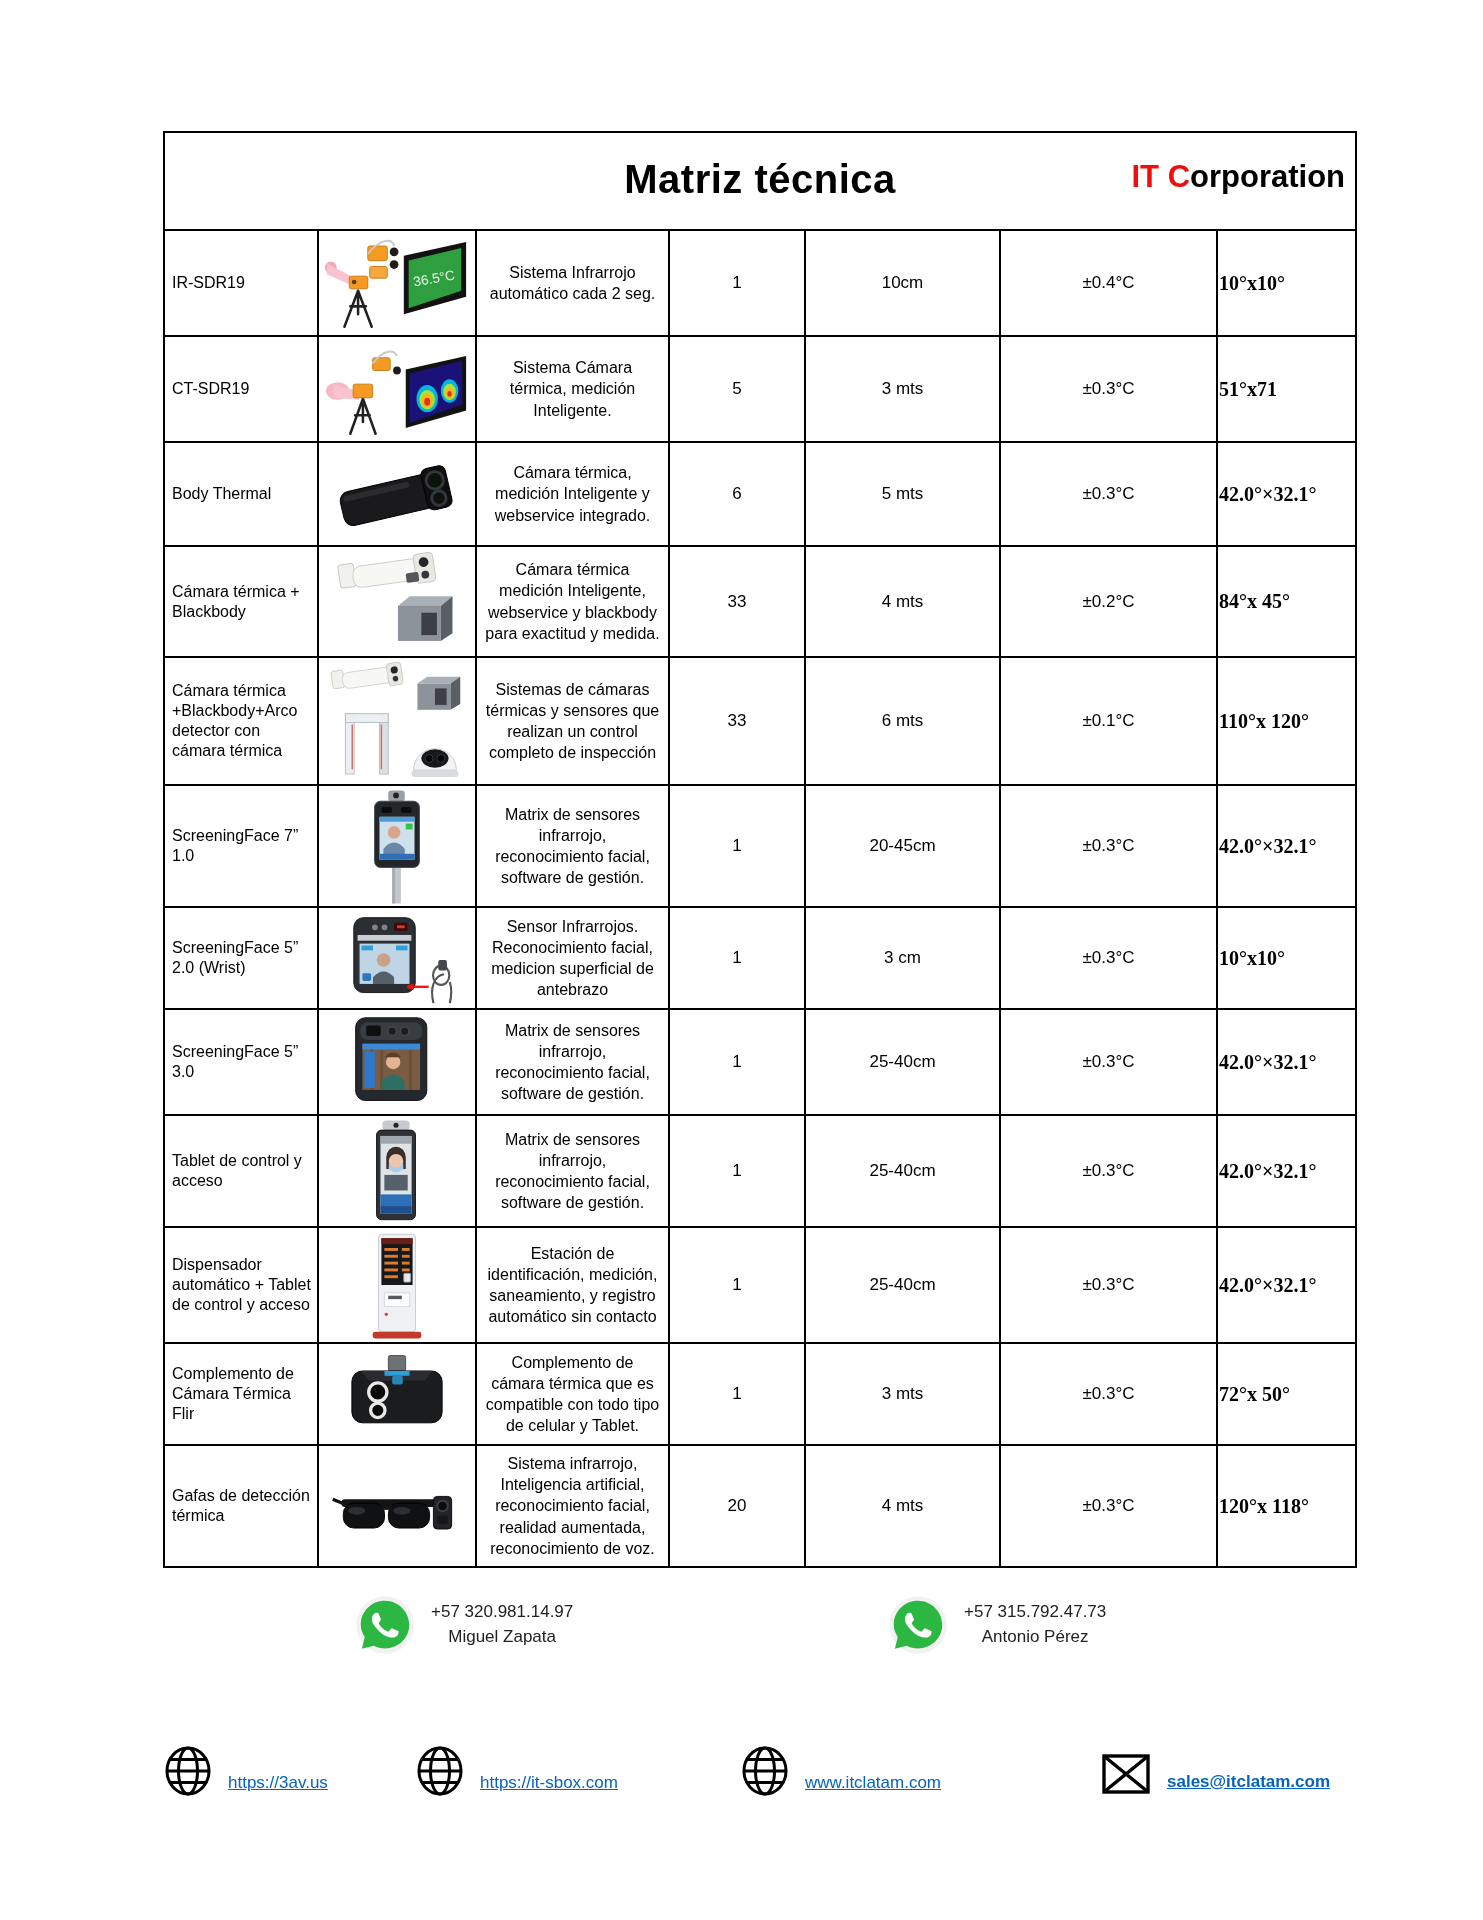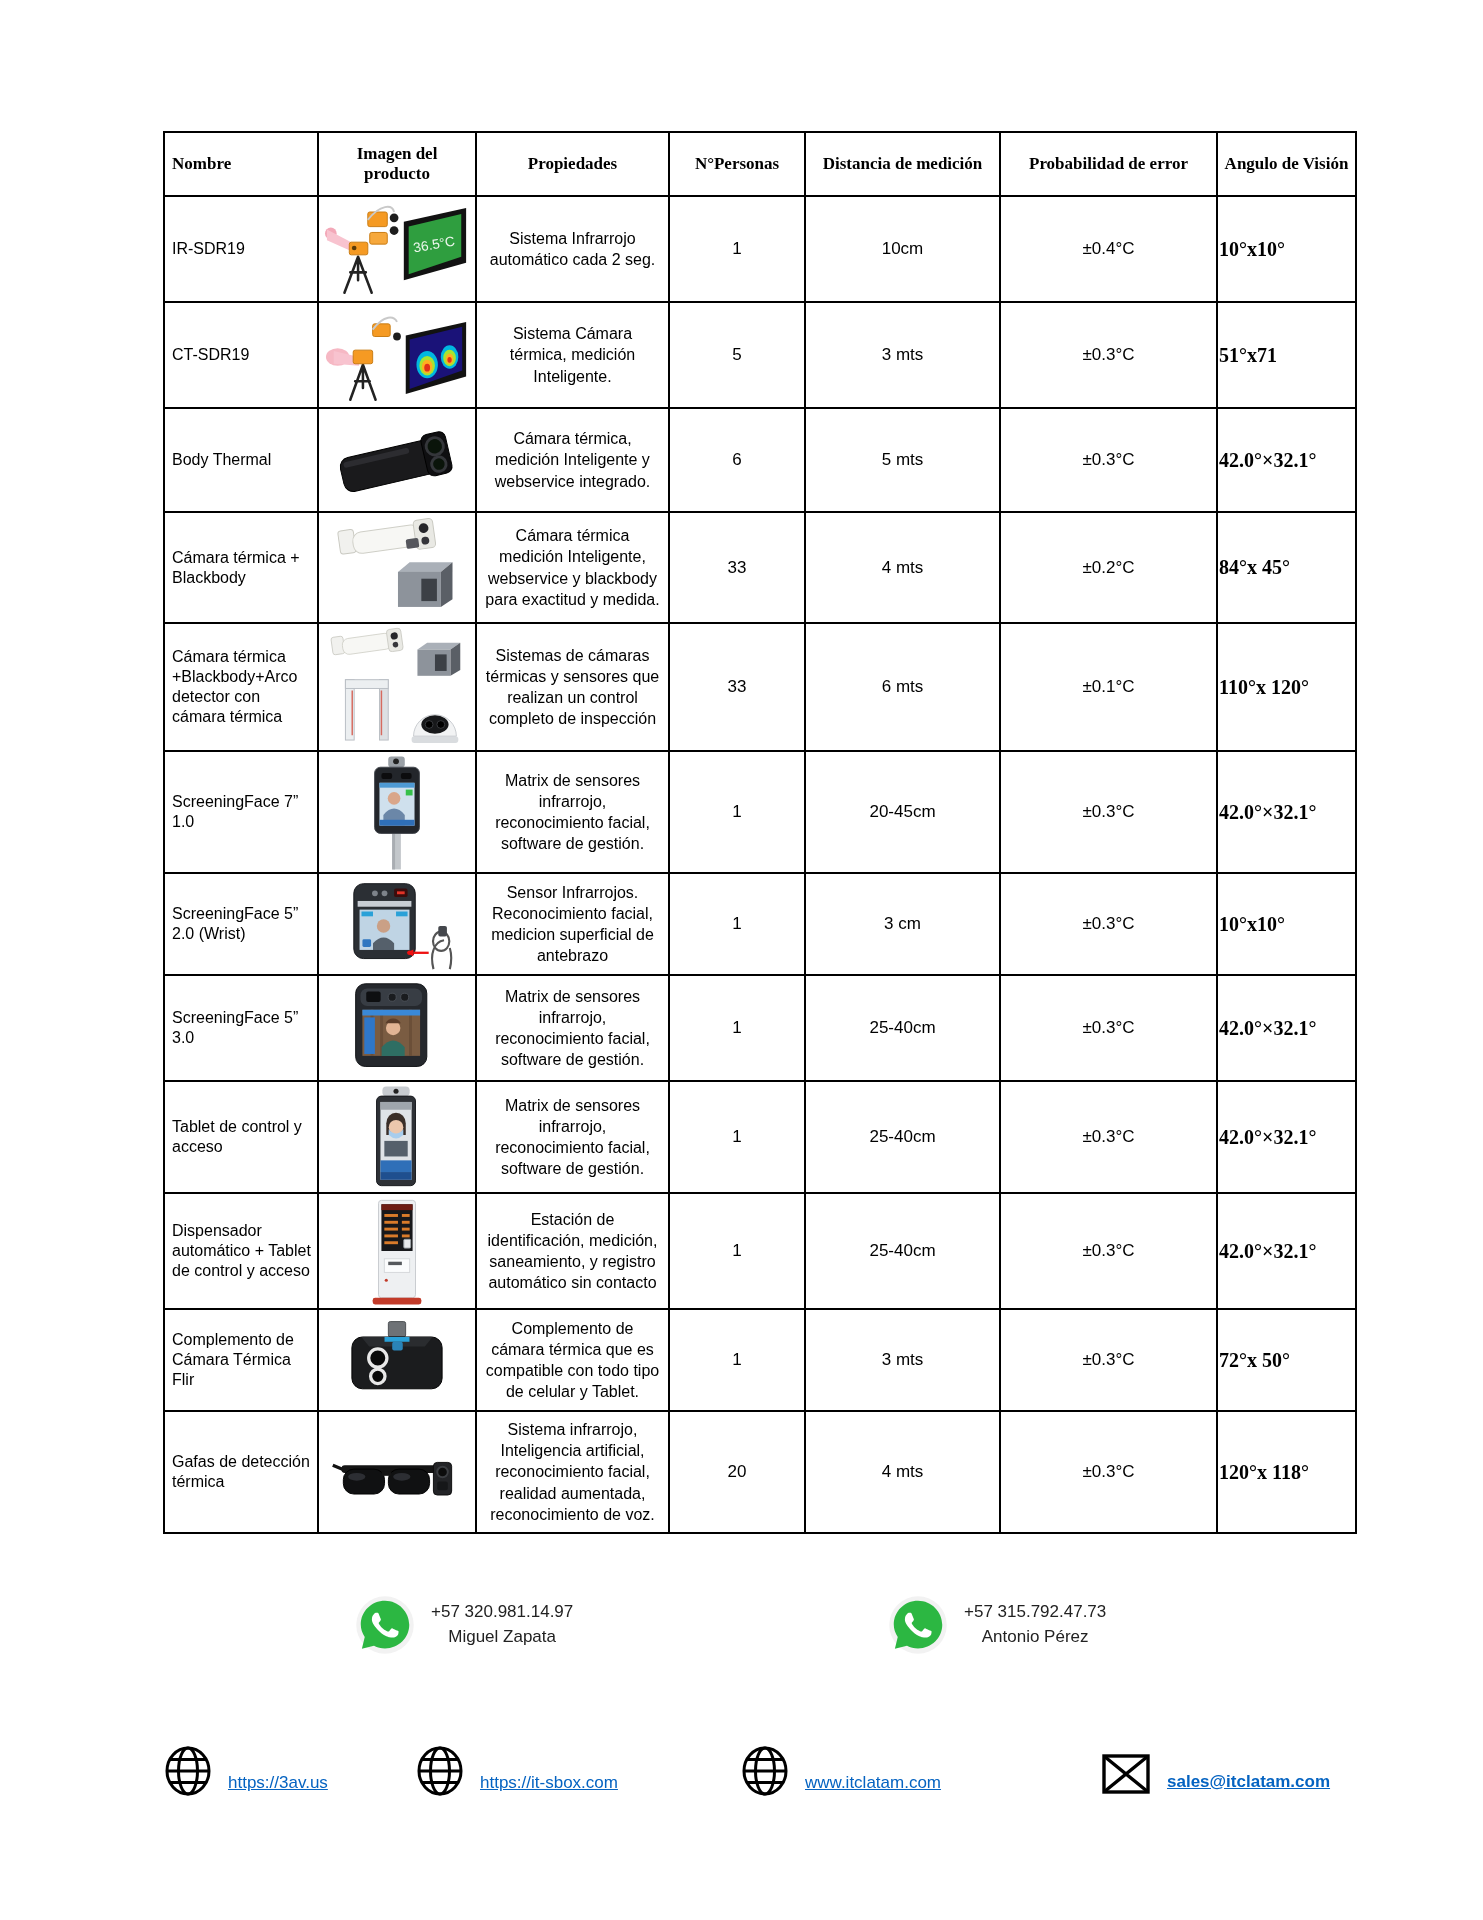--- a/index.html
+++ b/index.html
@@ -47,29 +47,26 @@
     <colgroup>
       <col style="width:154px">
         <col style="width:158px">
         <col style="width:193px">
       <col style="width:136px">
         <col style="width:195px">
         <col style="width:217px">
         <col style="width:139px">
     </colgroup>
     <tbody>
-      <tr id="header-row">
-          <th class="first">Nombre</th>
-          <th>Imagen del producto</th>
-          <th>Propiedades</th>
-          <th>N°Personas</th>
-          <th>Distancia de medición</th>
-          <th>Probabilidad de error</th>
-          <th>Angulo de Visión</th>
-        </tr>
+      <tr>
+        <td class="title-cell" colspan="7">
+          <div class="doc-title">Matriz técnica</div>
+          <div class="brand"><span class="red">IT C</span><span>orporation</span></div>
+        </td>
+      </tr>
     </tbody>
     <tbody id="rows">
         <tr style="height: 84px;">
           <td class="c-nombre">IR-SDR19</td>
           <td class="c-img"><span class="icon"><svg width="146" height="100" viewBox="0 0 150 100">
   <circle cx="7" cy="34" r="6" fill="#f3a8b8"></circle>
                 <polygon points="3,30 30,44 30,53 3,41" fill="#f8c3cf"></polygon>
   <g stroke="#222" stroke-width="2.6" stroke-linecap="round">
                   <path d="M35 58L21 95M35 58L49 95M35 58L35 82M27 74h16"></path>
                 </g>

